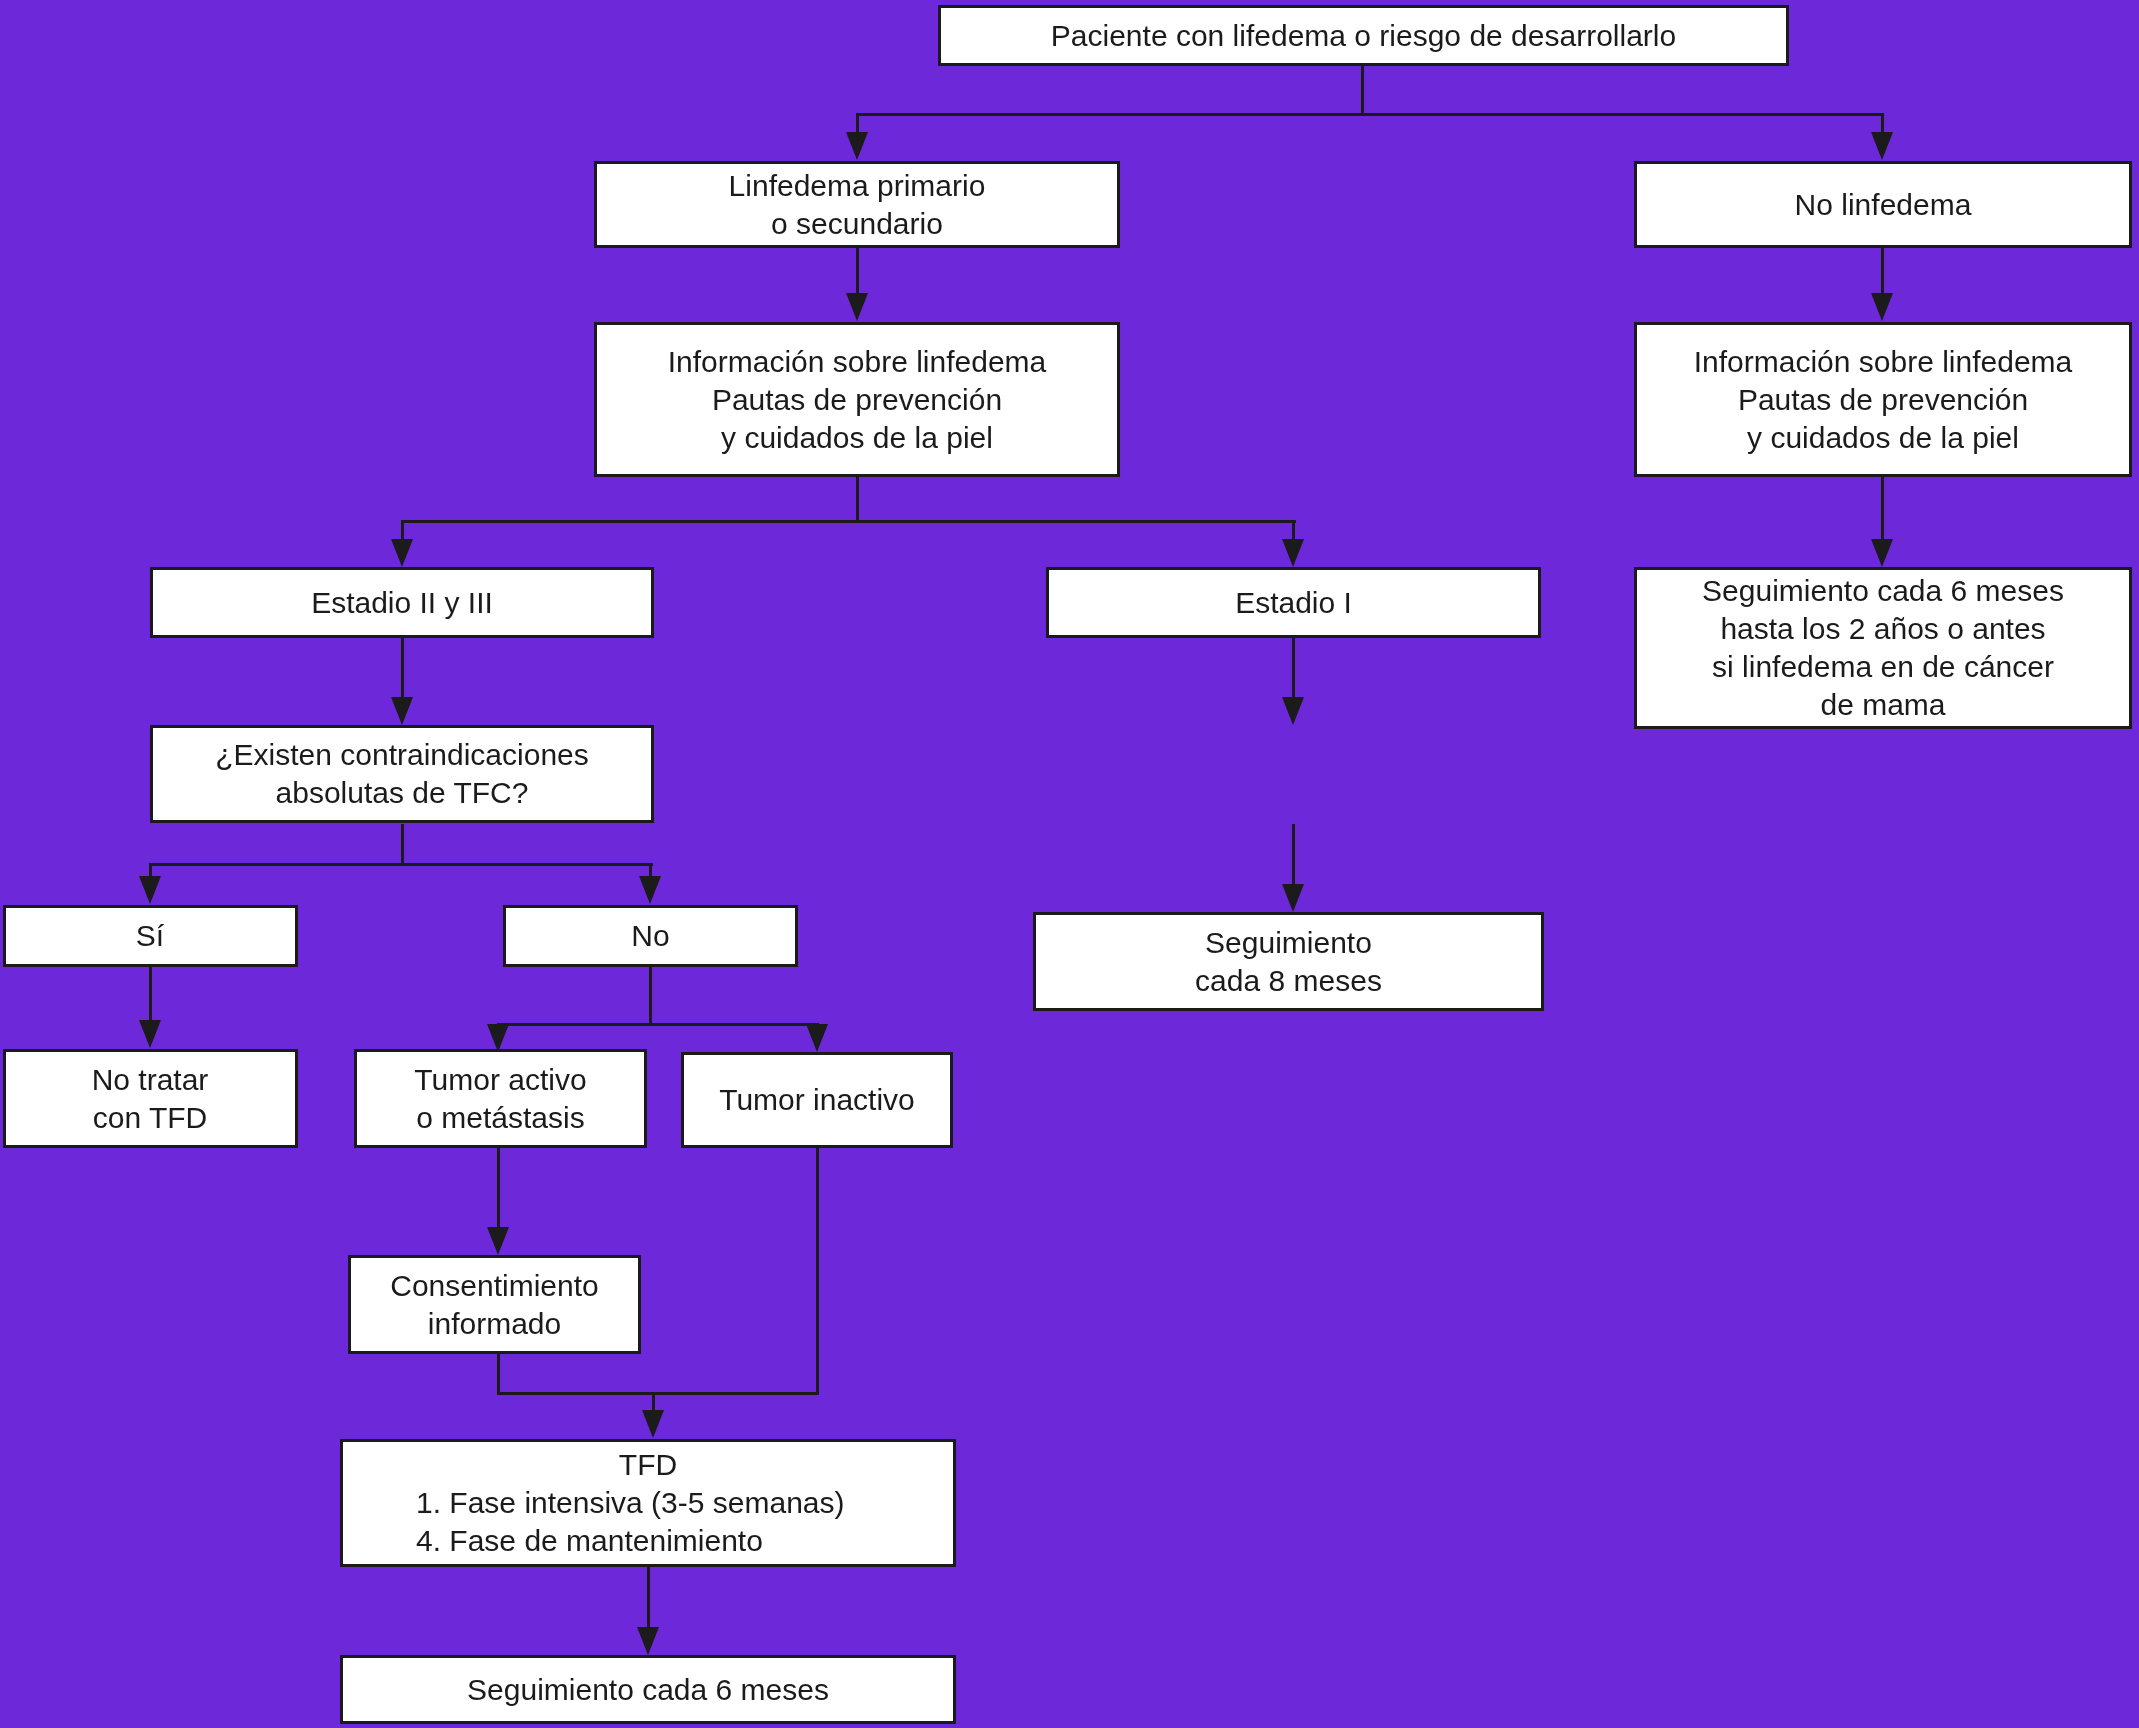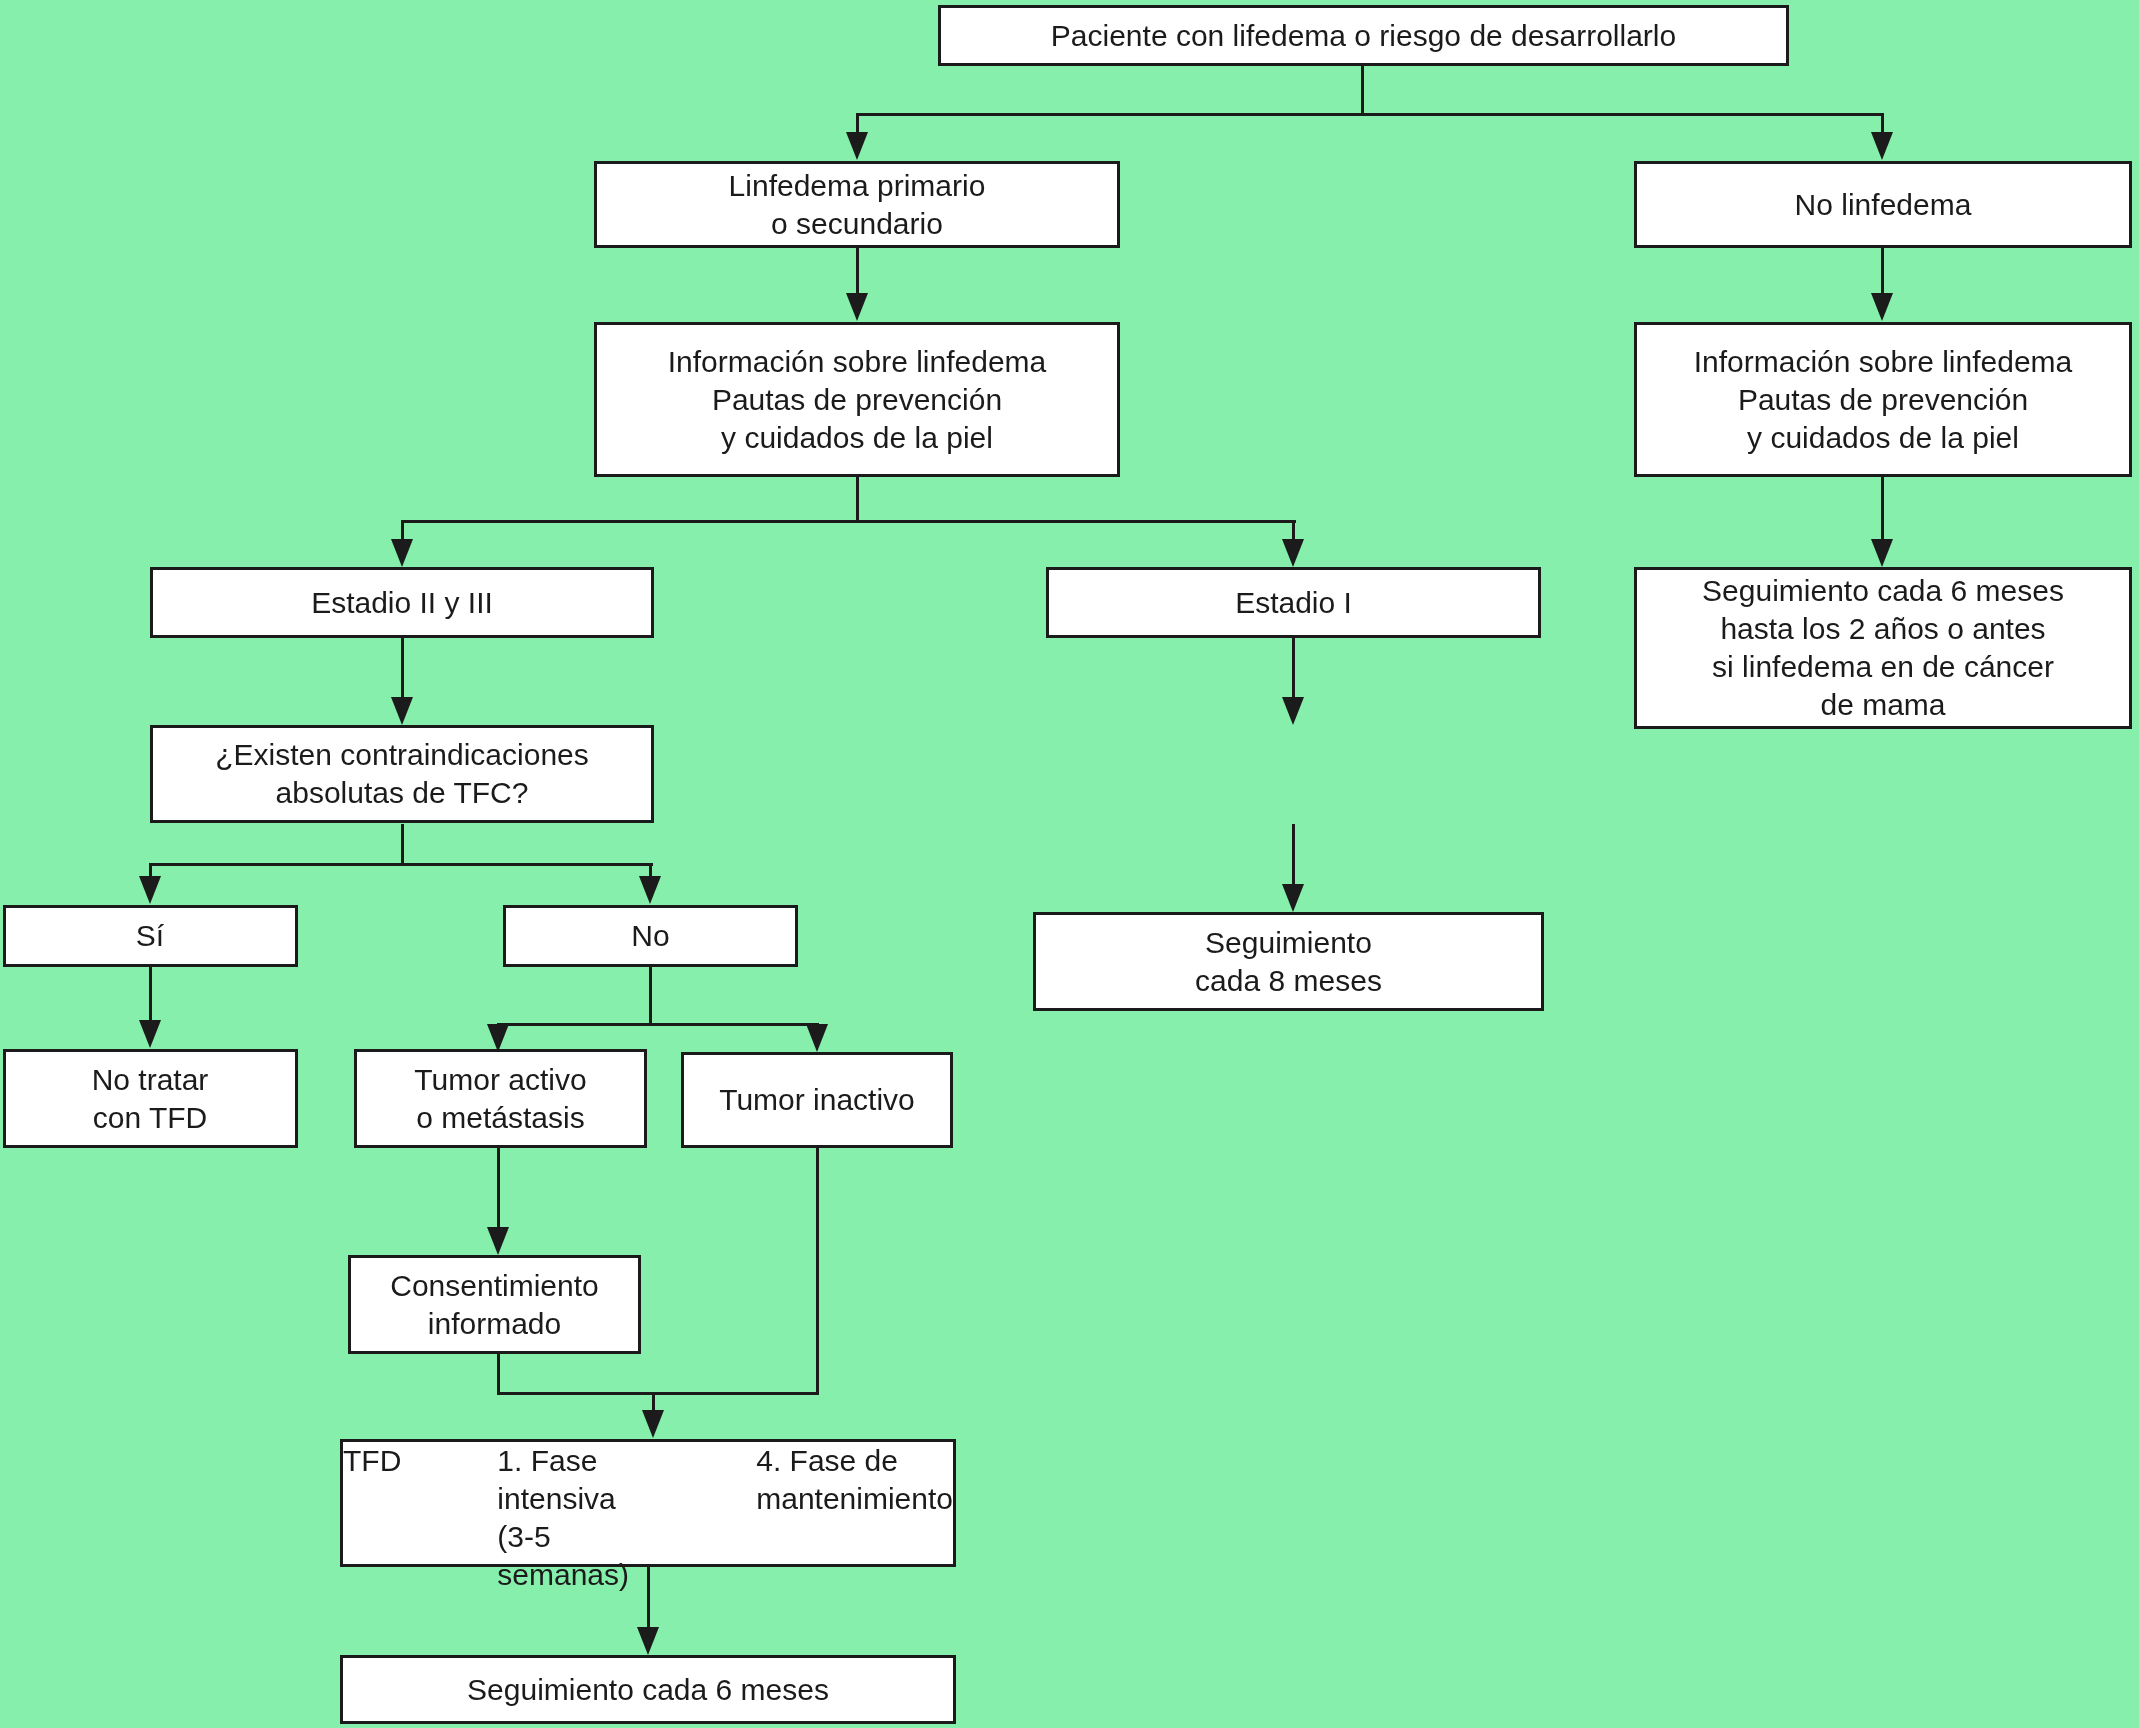--- a/index.html
+++ b/index.html
@@ -1,42 +1,41 @@
 <!DOCTYPE html>
 <html style="font-size:10px"><head>
 <meta charset="utf-8">
 <style>
   html,body{margin:0;padding:0;background:#ffffff;}
   #canvas{
     position:relative;
     width:2140px;height:1728px;
-    background:#86efac;
+    background:#6d28d9;
     font-family:"Liberation Sans", sans-serif;
     color:#1b1b1b;
     overflow:hidden;
   }
   .box{
     position:absolute;
     box-sizing:border-box;
     border:3.1px solid #1b1b1b;
     background:#ffffff;
     display:flex;
     align-items:center;
     justify-content:center;
     text-align:center;
     white-space:pre-line;
     font-size:30px;
     line-height:38px;
   }
   .tfd-box{
-    flex-direction:row;
+    flex-direction:column;
     align-items:stretch;
     justify-content:center;
     white-space:normal;
-    gap:23px;
   }
   .tfd-title{text-align:center;}
   .tfd-item{text-align:left;padding-left:73px;}
   .vl{position:absolute;width:2.5px;background:#1b1b1b;}
   .hl{position:absolute;height:2.5px;background:#1b1b1b;}
   .ah{
     position:absolute;width:0;height:0;
     border-left:11px solid transparent;
     border-right:11px solid transparent;
     border-top:28.5px solid #1b1b1b;

